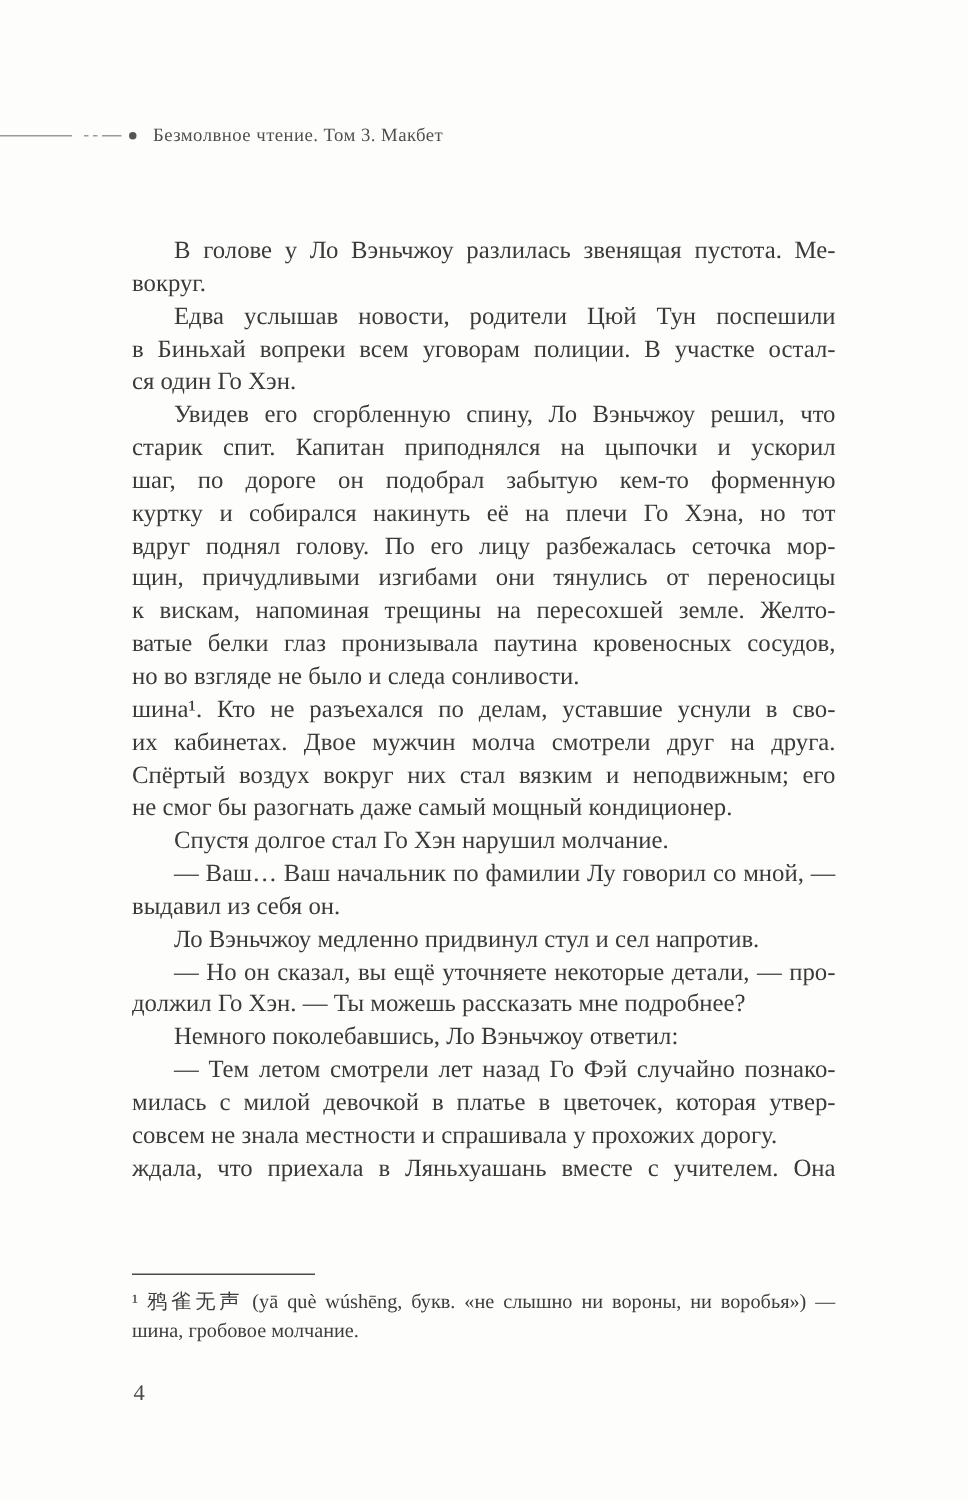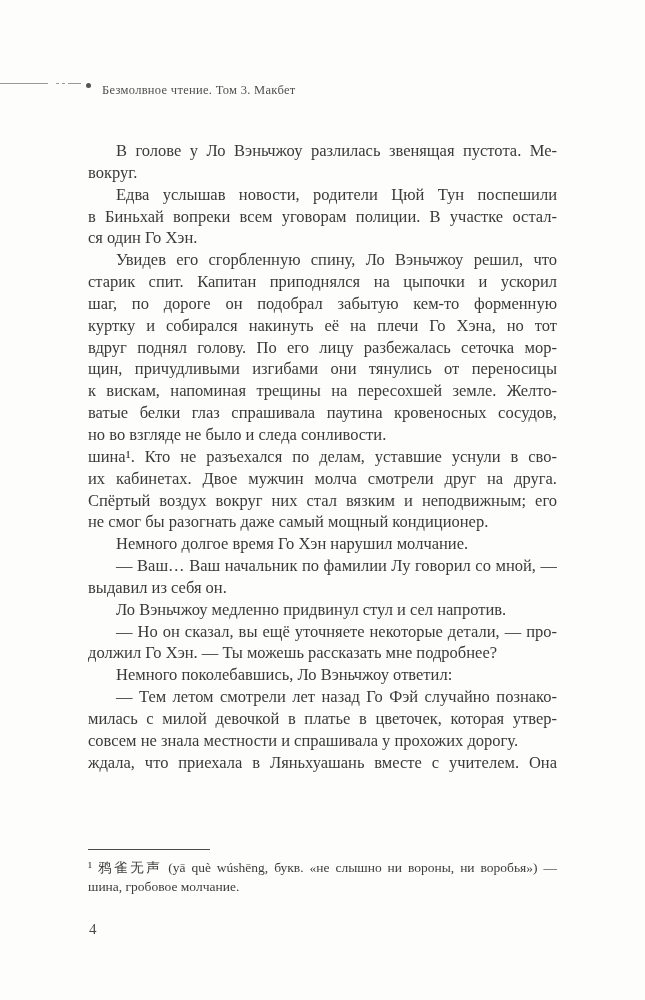--- a/index.html
+++ b/index.html
@@ -14,20 +14,21 @@
   }
 
   
   .running-header {
     position: absolute;
     top: 83px;
     left: 0;
     right: 60px;
     height: 14px;
     display: flex;
+    align-items: center;
   }
   .rh-seg { height: 1px; background: #9a9a9a; flex: none; }
   .rh-long  { width: 48px; margin-right: 8px; }
   .rh-d1    { width: 3px;  margin-right: 3px; }
   .rh-d2    { width: 3px;  margin-right: 3px; }
   .rh-d3    { width: 13px; margin-right: 5px; }
   .rh-dot {
     width: 5px; height: 5px; border-radius: 50%;
     background: #555; flex: none; margin-right: 11px;
   }
@@ -35,21 +36,21 @@
     font-size: 12.5px;
     color: #4f4f4f;
     letter-spacing: 0.3px;
     white-space: nowrap;
   }
 
   
   .text-block {
     position: absolute;
     left: 88px;
-    top: 140px;
+    top: 156px;
     width: 469px;
     font-size: 16.5px;
   }
   .line {
     height: 21.85px;
     line-height: 21.85px;
     overflow: hidden;
     text-align: justify;
     text-align-last: justify;
     white-space: normal;
@@ -115,31 +116,31 @@
         <div class="line final">ся один Го Хэн.</div>
       </div>
       <div class="para">
         <div class="line first">Увидев его сгорбленную спину, Ло Вэньчжоу решил, что</div>
         <div class="line">старик спит. Капитан приподнялся на цыпочки и ускорил</div>
         <div class="line">шаг, по дороге он подобрал забытую кем-то форменную</div>
         <div class="line">куртку и собирался накинуть её на плечи Го Хэна, но тот</div>
         <div class="line">вдруг поднял голову. По его лицу разбежалась сеточка мор-</div>
         <div class="line">щин, причудливыми изгибами они тянулись от переносицы</div>
         <div class="line">к вискам, напоминая трещины на пересохшей земле. Желто-</div>
-        <div class="line">ватые белки глаз спрашивала паутина кровеносных сосудов,</div>
+        <div class="line">ватые белки глаз пронизывала паутина кровеносных сосудов,</div>
         <div class="line final">но во взгляде не было и следа сонливости.</div>
       </div>
       <div class="para">
         <div class="line">шина¹. Кто не разъехался по делам, уставшие уснули в сво-</div>
         <div class="line">их кабинетах. Двое мужчин молча смотрели друг на друга.</div>
         <div class="line">Спёртый воздух вокруг них стал вязким и неподвижным; его</div>
         <div class="line final">не смог бы разогнать даже самый мощный кондиционер.</div>
       </div>
       <div class="para">
-        <div class="line first final">Немного долгое время Го Хэн нарушил молчание.</div>
+        <div class="line first final">Спустя долгое стал Го Хэн нарушил молчание.</div>
       </div>
       <div class="para">
         <div class="line first">— Ваш… Ваш начальник по фамилии Лу говорил со мной, —</div>
         <div class="line final">выдавил из себя он.</div>
       </div>
       <div class="para">
         <div class="line first final">Ло Вэньчжоу медленно придвинул стул и сел напротив.</div>
       </div>
       <div class="para">
         <div class="line first">— Но он сказал, вы ещё уточняете некоторые детали, — про-</div>

